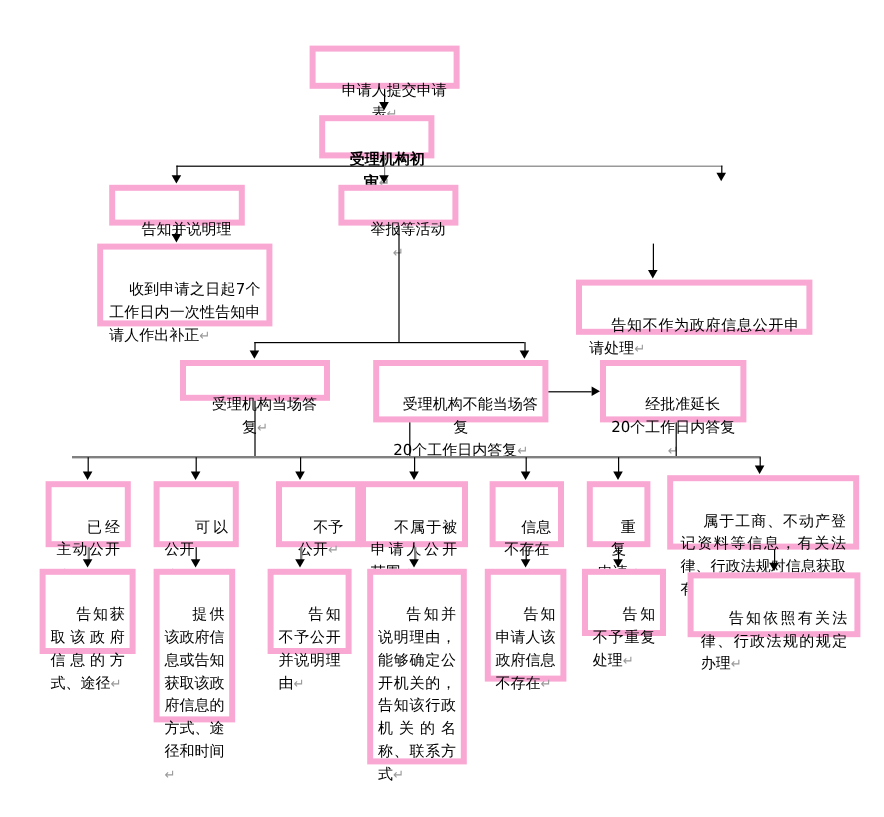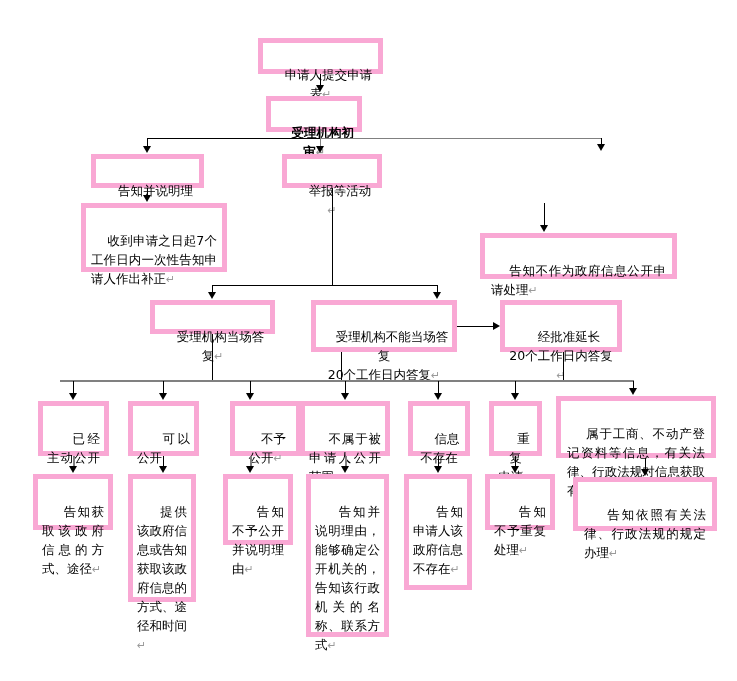--- a/index.html
+++ b/index.html
@@ -129,37 +129,37 @@
 
   <div class="node" style="left:489px;top:401px;width:53px;height:55px;padding:4px 4px;">
     <span style="white-space:pre-wrap;">重 复
 申请</span><span class="pilcrow">↵</span>
   </div>
 
   <div class="node justify-left" style="left:556px;top:396px;width:160px;height:62px;padding:4px 6px;">
     <span>属于工商、不动产登记资料等信息，有关法律、行政法规对信息获取有特别规定的</span><span class="pilcrow">↵</span>
   </div>
 
-  <div class="node justify-left" style="left:33px;top:474px;width:80px;height:56px;padding:4px 4px;">
+  <div class="node justify-left" style="left:33px;top:474px;width:80px;height:71px;padding:4px 4px;">
     <span>告知获取该政府信息的方式、途径</span><span class="pilcrow">↵</span>
   </div>
 
   <div class="node justify-left" style="left:128px;top:474px;width:68px;height:128px;padding:4px 4px;">
     <span>提供该政府信息或告知获取该政府信息的方式、途径和时间</span><span class="pilcrow">↵</span>
   </div>
 
   <div class="node justify-left" style="left:223px;top:474px;width:70px;height:71px;padding:4px 4px;">
     <span>告知不予公开并说明理由</span><span class="pilcrow">↵</span>
   </div>
 
   <div class="node justify-left" style="left:306px;top:474px;width:83px;height:163px;padding:4px 4px;">
     <span>告知并说明理由，能够确定公开机关的，告知该行政机关的名称、联系方式</span><span class="pilcrow">↵</span>
   </div>
 
-  <div class="node justify-left" style="left:404px;top:474px;width:68px;height:116px;padding:4px 4px;">
+  <div class="node justify-left" style="left:404px;top:474px;width:68px;height:94px;padding:4px 4px;">
     <span>告知申请人该政府信息不存在</span><span class="pilcrow">↵</span>
   </div>
 
   <div class="node justify-left" style="left:485px;top:474px;width:70px;height:56px;padding:4px 4px;">
     <span>告知不予重复处理</span><span class="pilcrow">↵</span>
   </div>
 
   <div class="node justify-left" style="left:573px;top:477px;width:144px;height:54px;padding:4px 6px;">
     <span>告知依照有关法律、行政法规的规定办理</span><span class="pilcrow">↵</span>
   </div>

